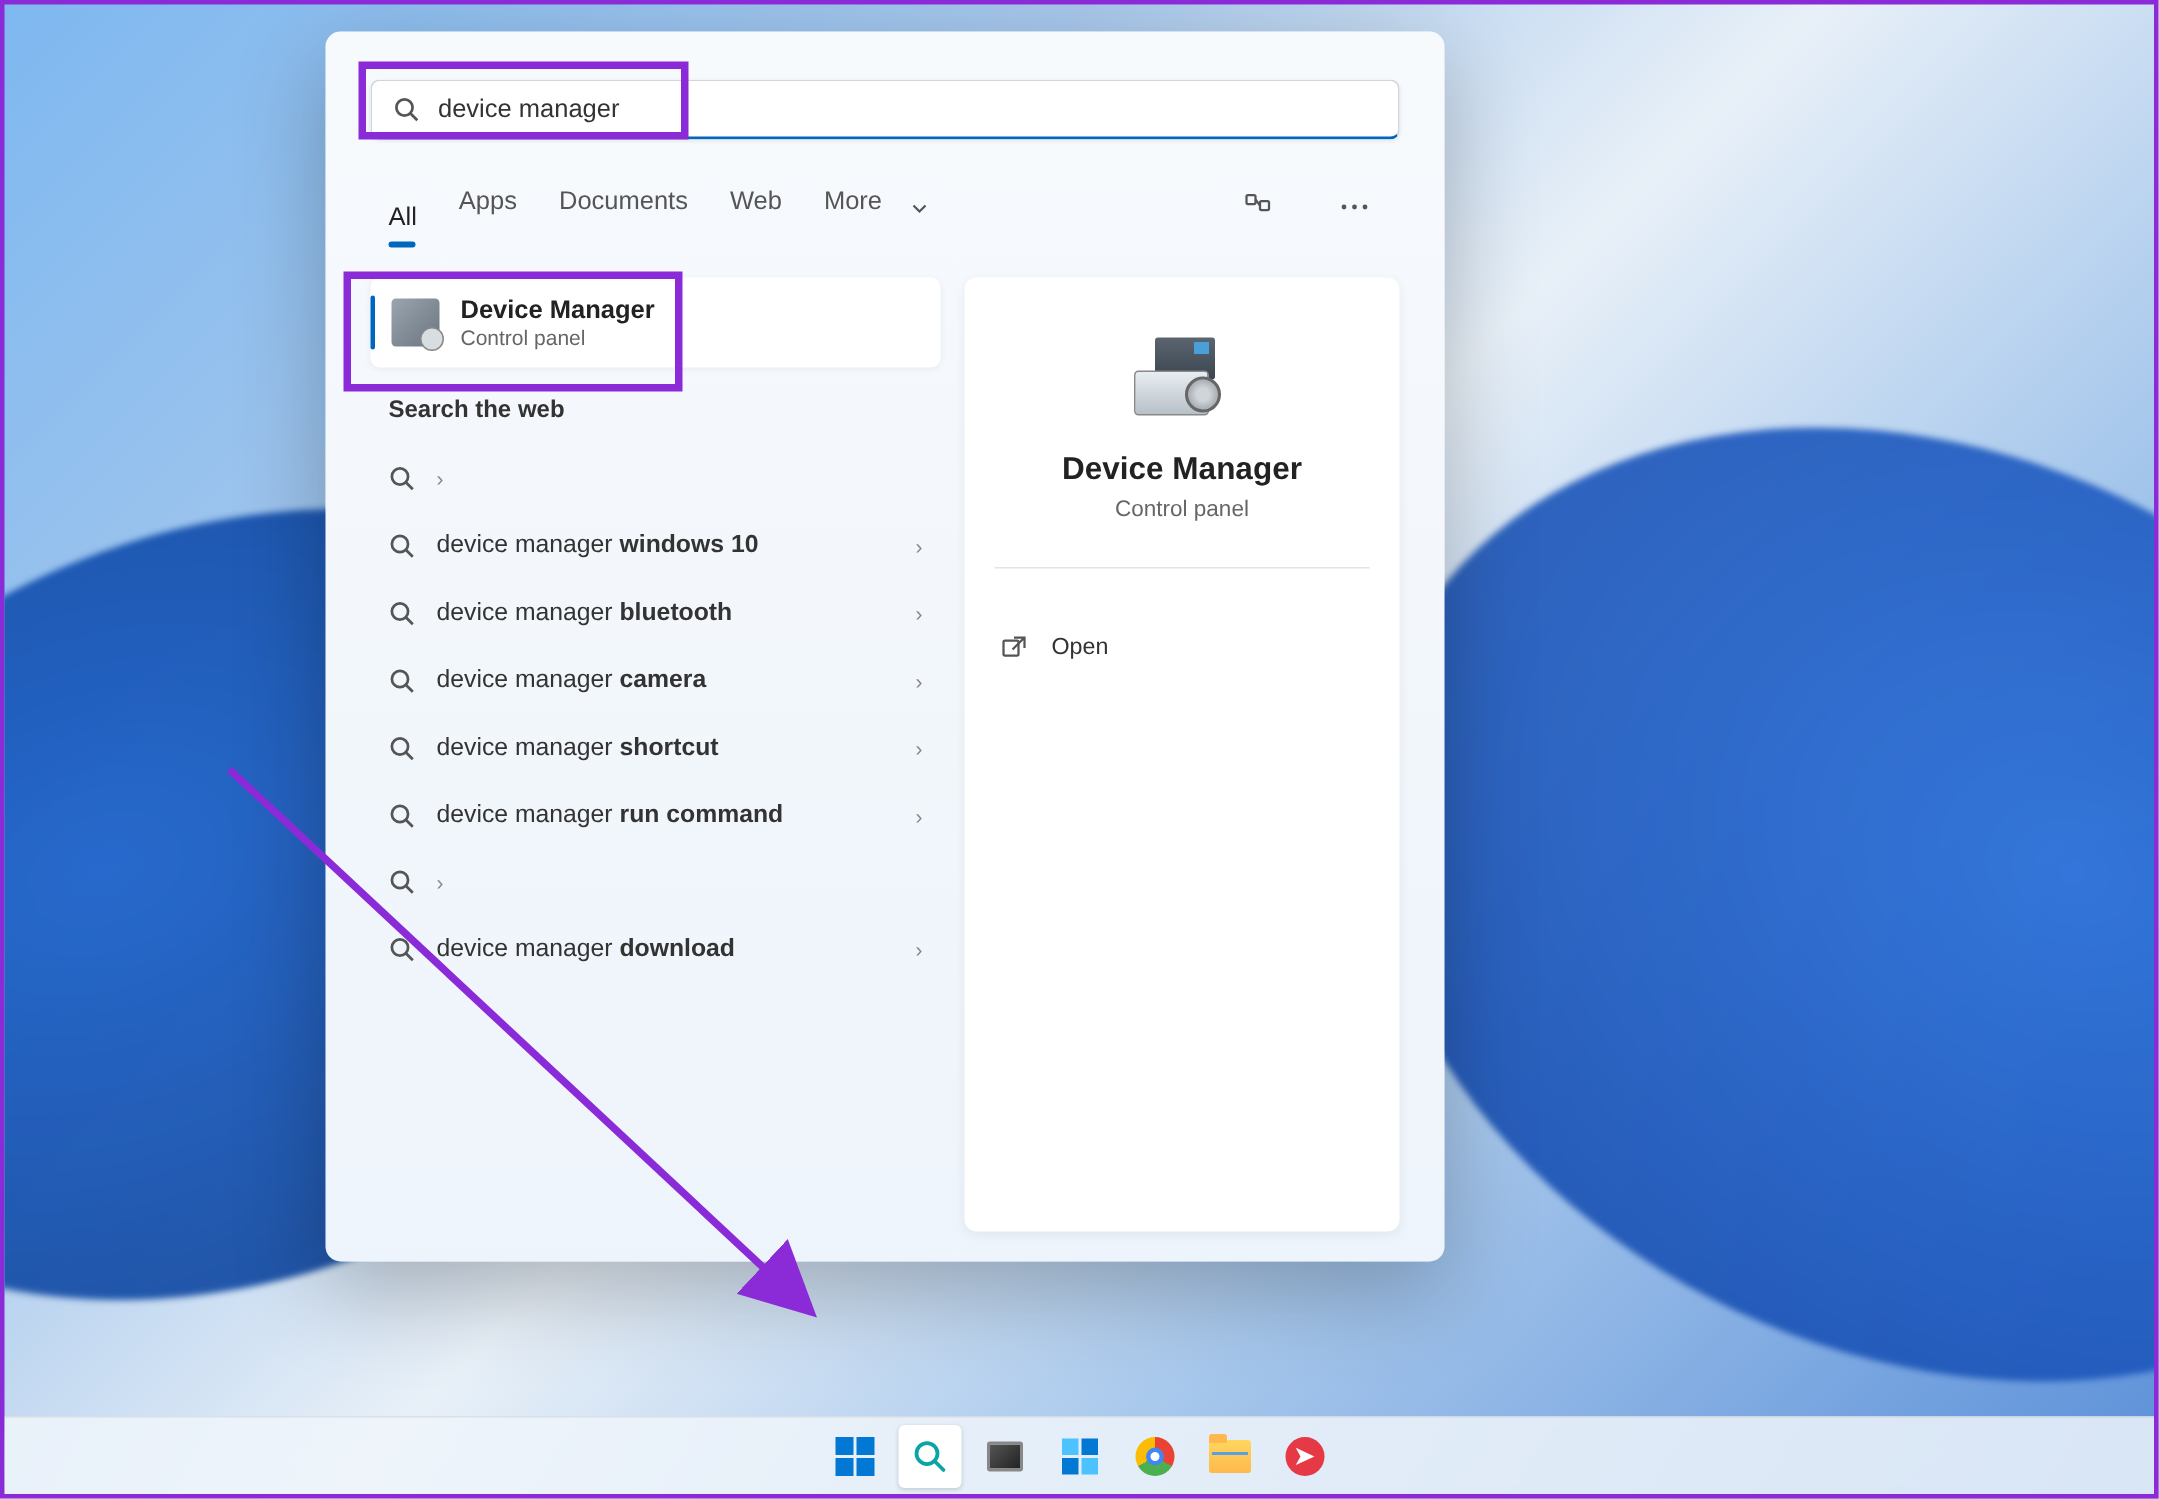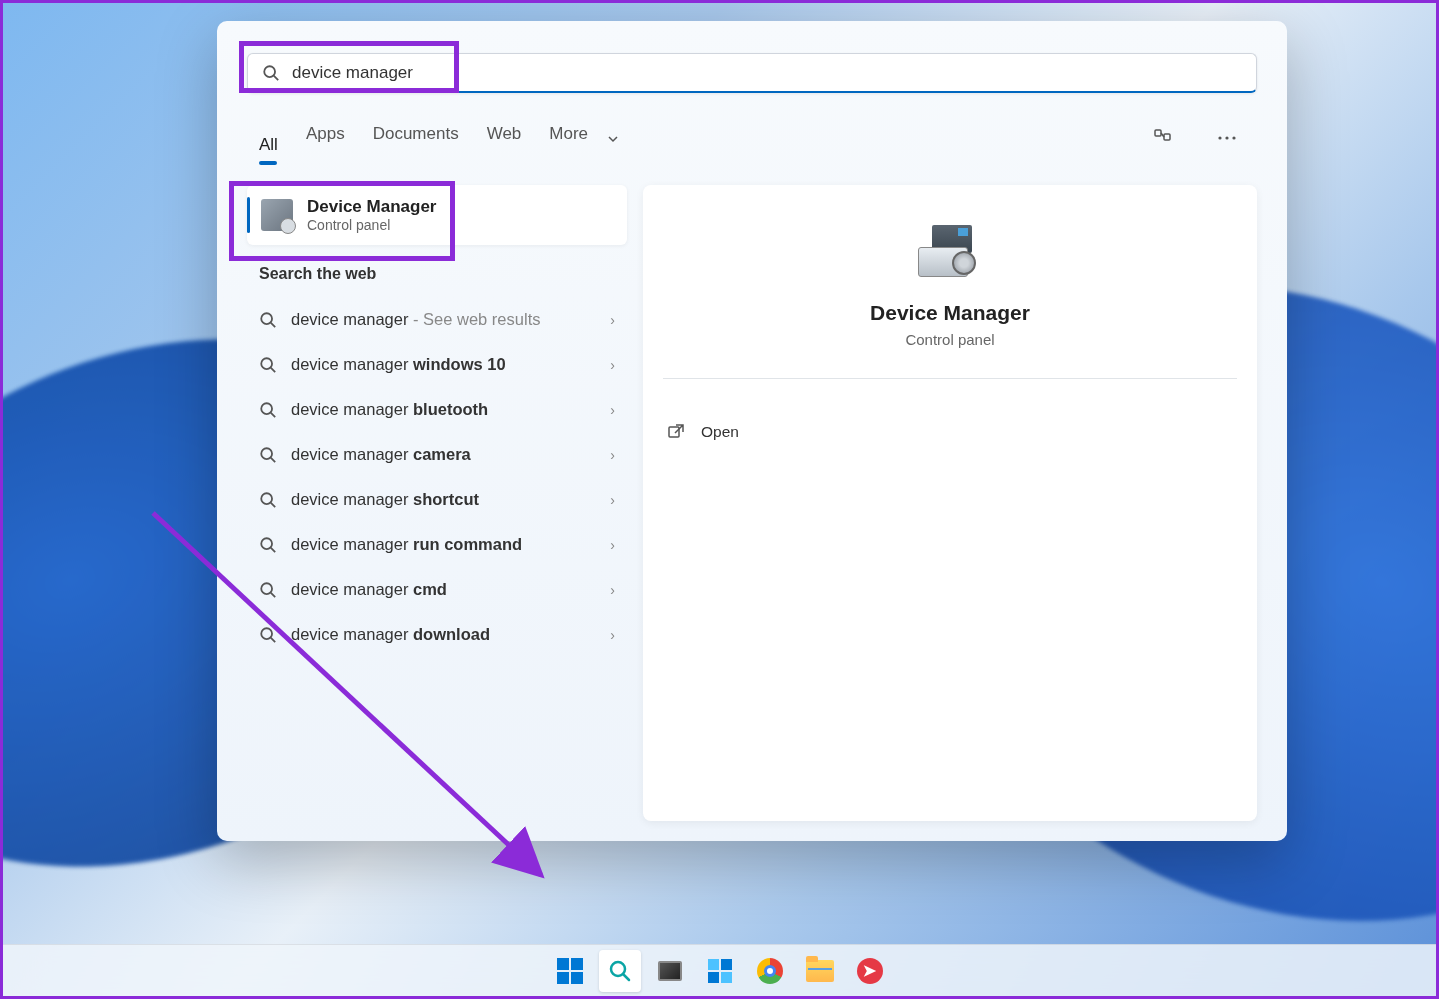--- a/index.html
+++ b/index.html
@@ -38,21 +38,21 @@
       border-radius: 50%;
       transform: rotate(25deg) scaleX(1.3);
       filter: blur(2px);
       opacity: 0.9;
     }
 
     
     .search-panel {
       position: absolute;
       left: 214px; top: 18px;
-      width: 1070px; height: 820px;
+      width: 746px; height: 820px;
       background: linear-gradient(180deg, #f7fafd 0%, #eef4fb 100%);
       border-radius: 10px;
       box-shadow: 0 20px 60px rgba(0,0,0,0.25);
       z-index: 10;
       padding: 32px 30px 20px 30px;
       display: flex; flex-direction: column;
     }
 
     .search-box-wrap {
       position: relative;
@@ -363,21 +363,20 @@
       </div>
 
       <div class="section-title">Search the web</div>
 
       <div id="web-results-list">
           <div class="web-item">
             <svg width="18" height="18" viewBox="0 0 20 20">
               <circle class="search-ic" cx="8.5" cy="8.5" r="6"></circle>
               <line class="search-ic" x1="13" y1="13" x2="18" y2="18"></line>
             </svg>
-            <div class="web-text"><span>device manager</span><span class="bold"></span><span class="gray"> - See web results</span></div>
             <span class="chev">›</span>
           </div>
           <div class="web-item">
             <svg width="18" height="18" viewBox="0 0 20 20">
               <circle class="search-ic" cx="8.5" cy="8.5" r="6"></circle>
               <line class="search-ic" x1="13" y1="13" x2="18" y2="18"></line>
             </svg>
             <div class="web-text"><span>device manager </span><span class="bold">windows 10</span><span class=""></span></div>
             <span class="chev">›</span>
           </div>
@@ -411,21 +410,20 @@
               <line class="search-ic" x1="13" y1="13" x2="18" y2="18"></line>
             </svg>
             <div class="web-text"><span>device manager </span><span class="bold">run command</span><span class=""></span></div>
             <span class="chev">›</span>
           </div>
           <div class="web-item">
             <svg width="18" height="18" viewBox="0 0 20 20">
               <circle class="search-ic" cx="8.5" cy="8.5" r="6"></circle>
               <line class="search-ic" x1="13" y1="13" x2="18" y2="18"></line>
             </svg>
-            <div class="web-text"><span>device manager </span><span class="bold">cmd</span><span class=""></span></div>
             <span class="chev">›</span>
           </div>
           <div class="web-item">
             <svg width="18" height="18" viewBox="0 0 20 20">
               <circle class="search-ic" cx="8.5" cy="8.5" r="6"></circle>
               <line class="search-ic" x1="13" y1="13" x2="18" y2="18"></line>
             </svg>
             <div class="web-text"><span>device manager </span><span class="bold">download</span><span class=""></span></div>
             <span class="chev">›</span>
           </div>

